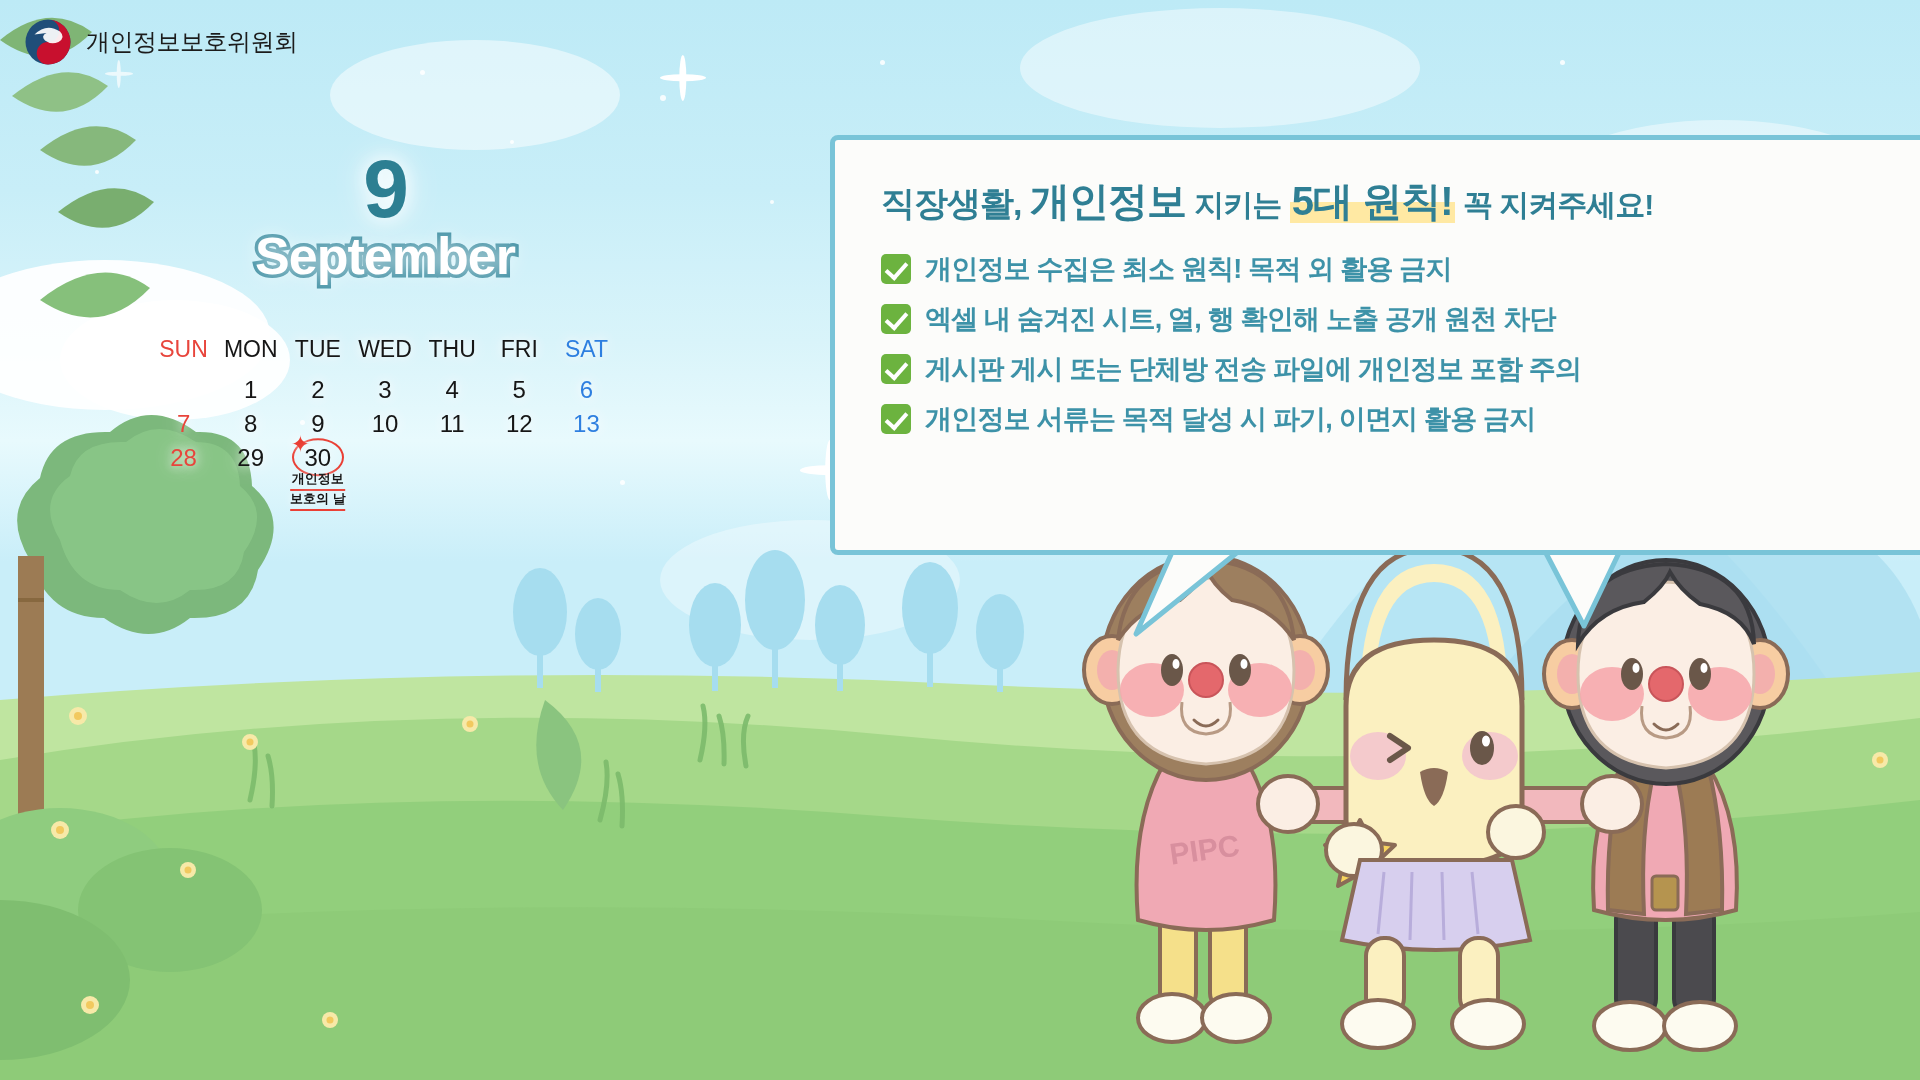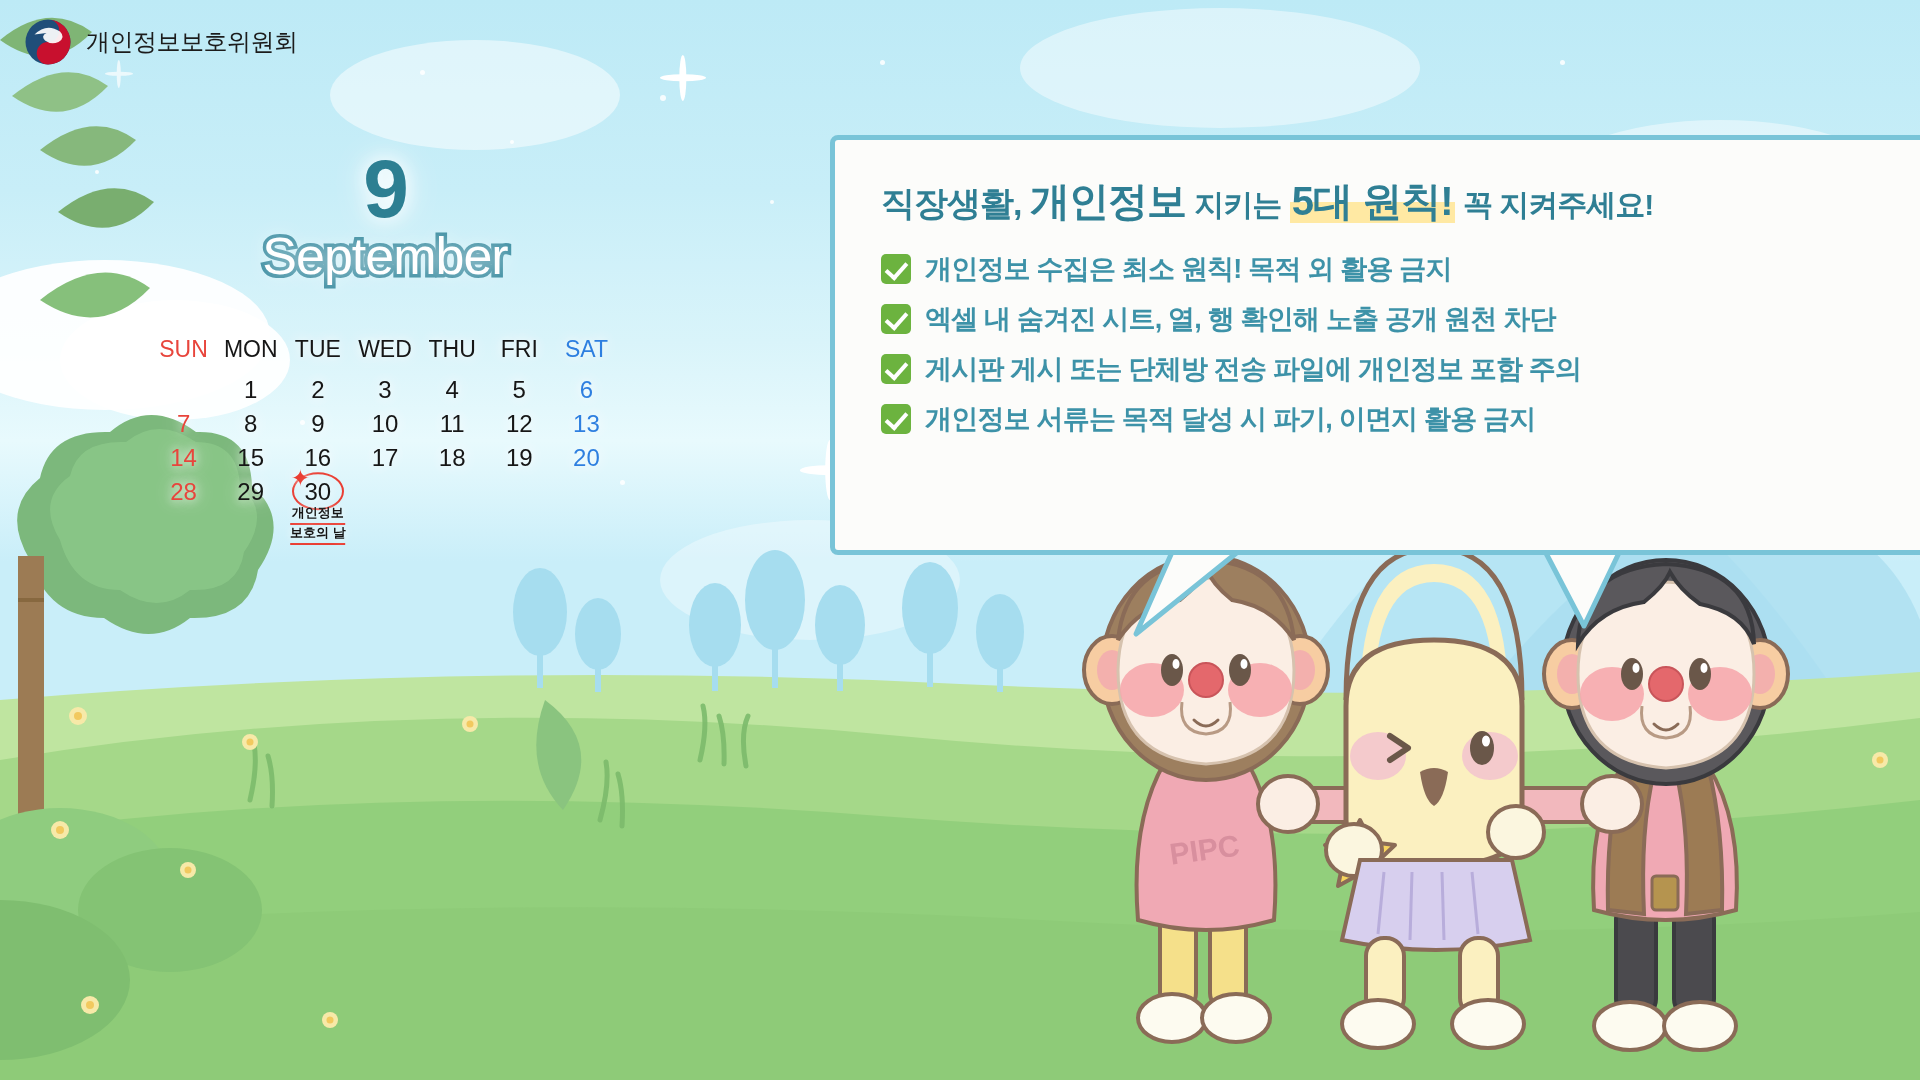--- a/index.html
+++ b/index.html
@@ -39,21 +39,21 @@
   #logo-text { font-size:24px; color:#1c1c1c; letter-spacing:-.5px; font-weight:500; }
 
   
   #calendar { position:absolute; left:150px; top:150px; width:470px; z-index:30; text-align:center; }
   #month-number {
     font-size:82px; font-weight:bold; color:#2d7f92; line-height:.95;
     text-shadow:0 0 18px rgba(255,255,255,.95), 0 0 34px rgba(255,255,255,.9);
     letter-spacing:-2px;
   }
   #month-name {
-    font-size:52px; font-weight:normal; color:#ffffff; line-height:1;
+    font-size:52px; font-weight:bold; color:#ffffff; line-height:1;
     margin-top:2px; letter-spacing:-1px;
     -webkit-text-stroke:7px #3d8ea2;
     paint-order:stroke fill;
     text-shadow:0 0 20px rgba(255,255,255,.9);
   }
   #cal-grid { margin-top:54px; width:100%; border-collapse:collapse; }
   #cal-grid th {
     font-size:23px; font-weight:500; color:#161616; padding-bottom:10px; width:14.2857%;
     text-shadow:0 0 10px rgba(255,255,255,.95),0 0 20px rgba(255,255,255,.85);
   }
@@ -276,29 +276,20 @@
         <tr>
           <td class="sun">7</td>
           <td>8</td>
           <td>9</td>
           <td>10</td>
           <td>11</td>
           <td>12</td>
           <td class="sat">13</td>
         </tr>
         <tr>
-          <td class="sun">14</td>
-          <td>15</td>
-          <td>16</td>
-          <td>17</td>
-          <td>18</td>
-          <td>19</td>
-          <td class="sat">20</td>
-        </tr>
-        <tr>
           <td class="sun">28</td>
           <td>29</td>
           <td id="mark-cell">
             <span id="mark-circle"></span>
             <span id="mark-star">✦</span>
             <span style="position:relative;z-index:2;">30</span>
             <span id="mark-note">
               <span>개인정보</span>
               <span>보호의 날</span>
             </span>

